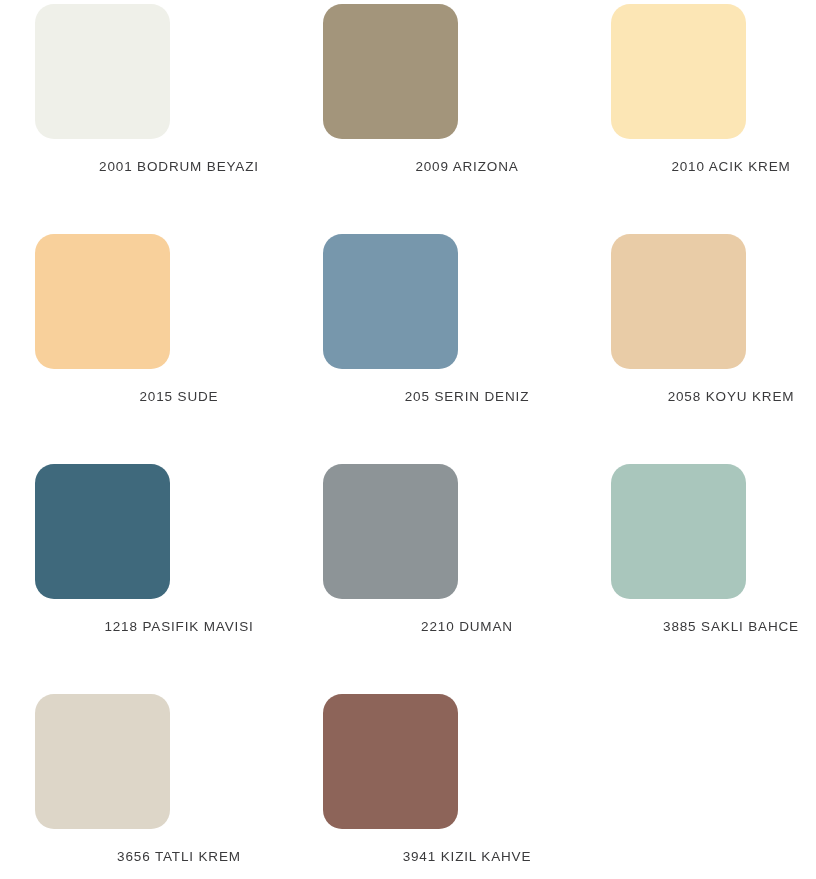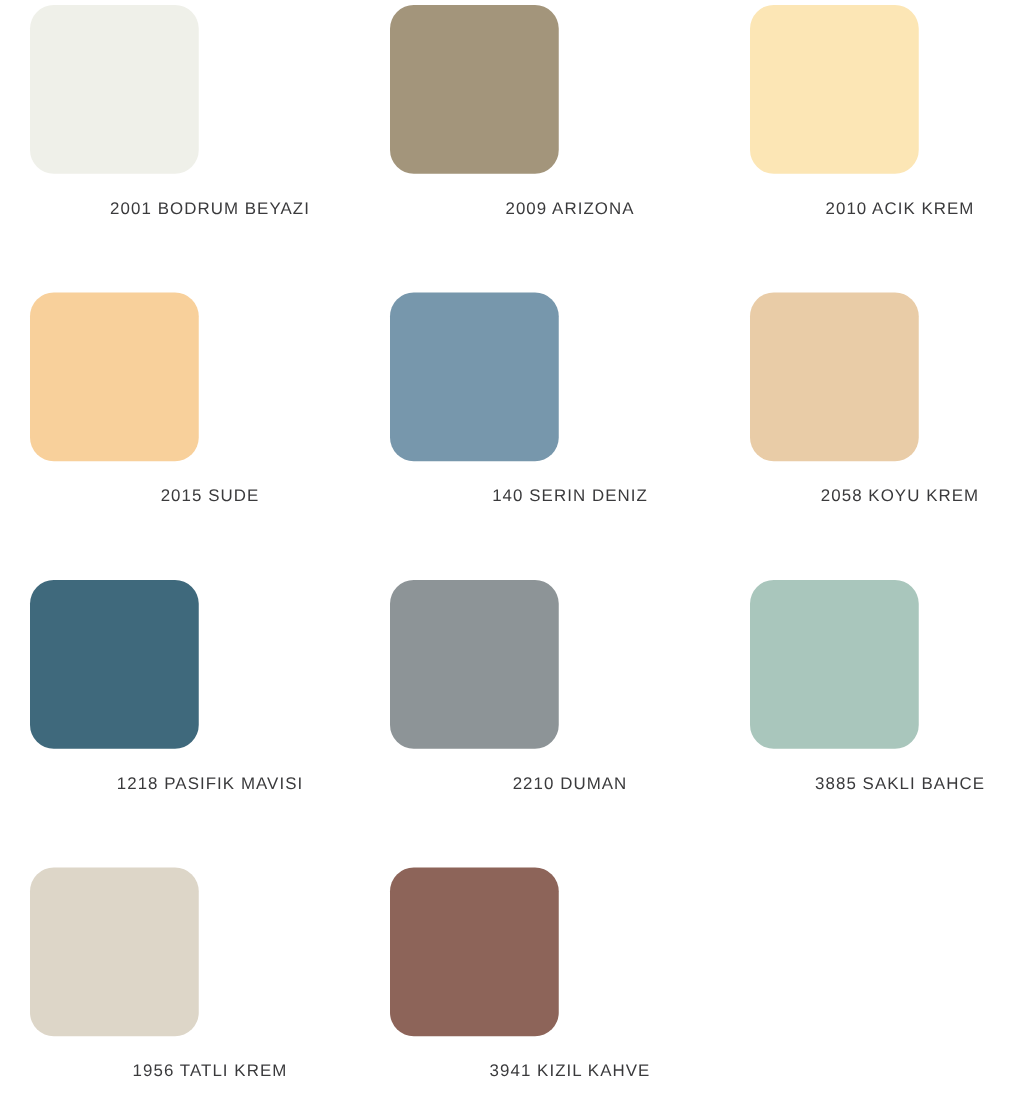--- a/index.html
+++ b/index.html
@@ -16,21 +16,21 @@
     -webkit-font-smoothing: antialiased;
   }
 
   .palette-grid {
     display: grid;
     grid-template-columns: 288px 288px 240px;
     grid-template-rows: 230px 230px 230px 189px;
     width: 816px;
     height: 879px;
     box-sizing: border-box;
-    padding-left: 24px;
+    padding-left: 35px;
   }
 
   .swatch-cell {
     position: relative;
     display: flex;
     flex-direction: column;
     align-items: flex-start;
   }
 
   .swatch-chip {
@@ -82,21 +82,21 @@
     <div class="swatch-label" style="color: rgb(58, 58, 60);">2010 ACIK KREM</div>
   </div>
 
   <div class="swatch-cell">
     <div class="swatch-chip" style="background-color: rgb(248, 208, 155);"></div>
     <div class="swatch-label" style="color: rgb(58, 58, 60);">2015 SUDE</div>
   </div>
 
   <div class="swatch-cell">
     <div class="swatch-chip" style="background-color: rgb(119, 151, 172);"></div>
-    <div class="swatch-label" style="color: rgb(58, 58, 60);">140 SERIN DENIZ</div>
+    <div class="swatch-label" style="color: rgb(58, 58, 60);">205 SERIN DENIZ</div>
   </div>
 
   <div class="swatch-cell">
     <div class="swatch-chip" style="background-color: rgb(233, 204, 167);"></div>
     <div class="swatch-label" style="color: rgb(58, 58, 60);">2058 KOYU KREM</div>
   </div>
 
 
   <div class="swatch-cell">
     <div class="swatch-chip" style="background-color: rgb(63, 105, 124);"></div>
@@ -108,21 +108,21 @@
     <div class="swatch-label" style="color: rgb(58, 58, 60);">2210 DUMAN</div>
   </div>
 
   <div class="swatch-cell">
     <div class="swatch-chip" style="background-color: rgb(169, 198, 188);"></div>
     <div class="swatch-label" style="color: rgb(58, 58, 60);">3885 SAKLI BAHCE</div>
   </div>
 
   <div class="swatch-cell">
     <div class="swatch-chip" style="background-color: rgb(221, 214, 200);"></div>
-    <div class="swatch-label" style="color: rgb(58, 58, 60);">1956 TATLI KREM</div>
+    <div class="swatch-label" style="color: rgb(58, 58, 60);">3656 TATLI KREM</div>
   </div>
 
   <div class="swatch-cell">
     <div class="swatch-chip" style="background-color: rgb(141, 100, 89);"></div>
     <div class="swatch-label" style="color: rgb(58, 58, 60);">3941 KIZIL KAHVE</div>
   </div>
 
 </div>
 
 </body></html>

